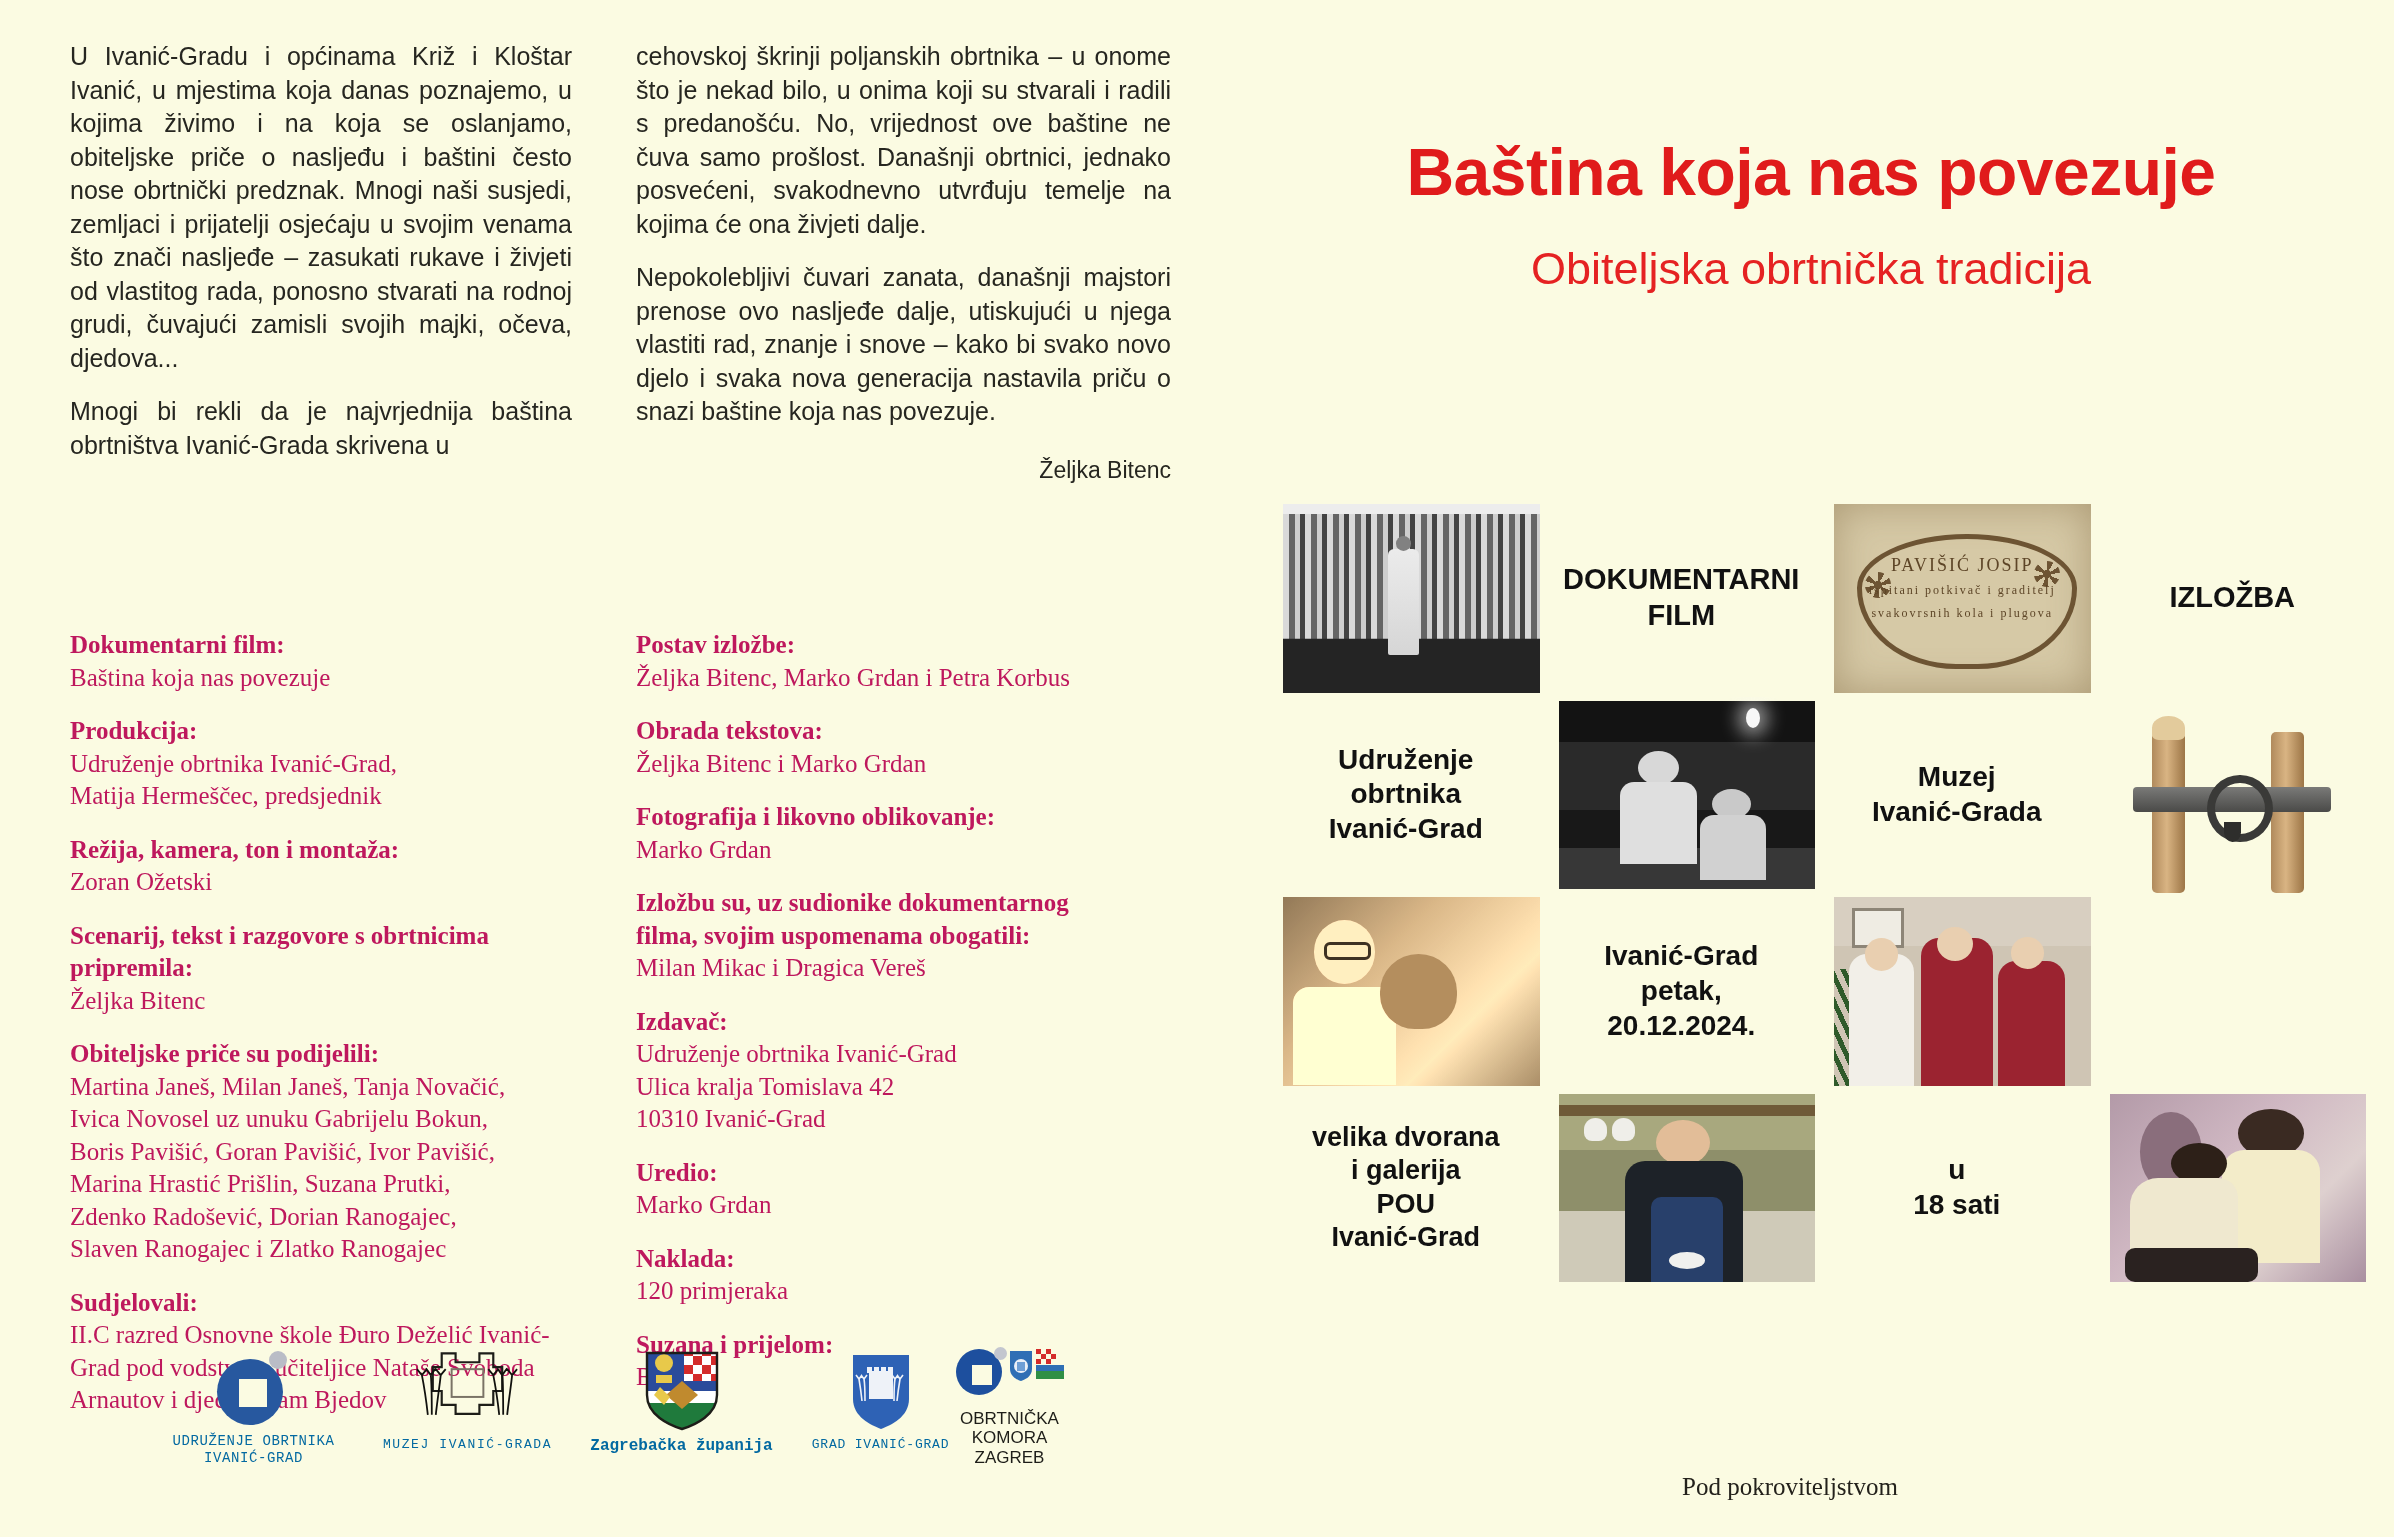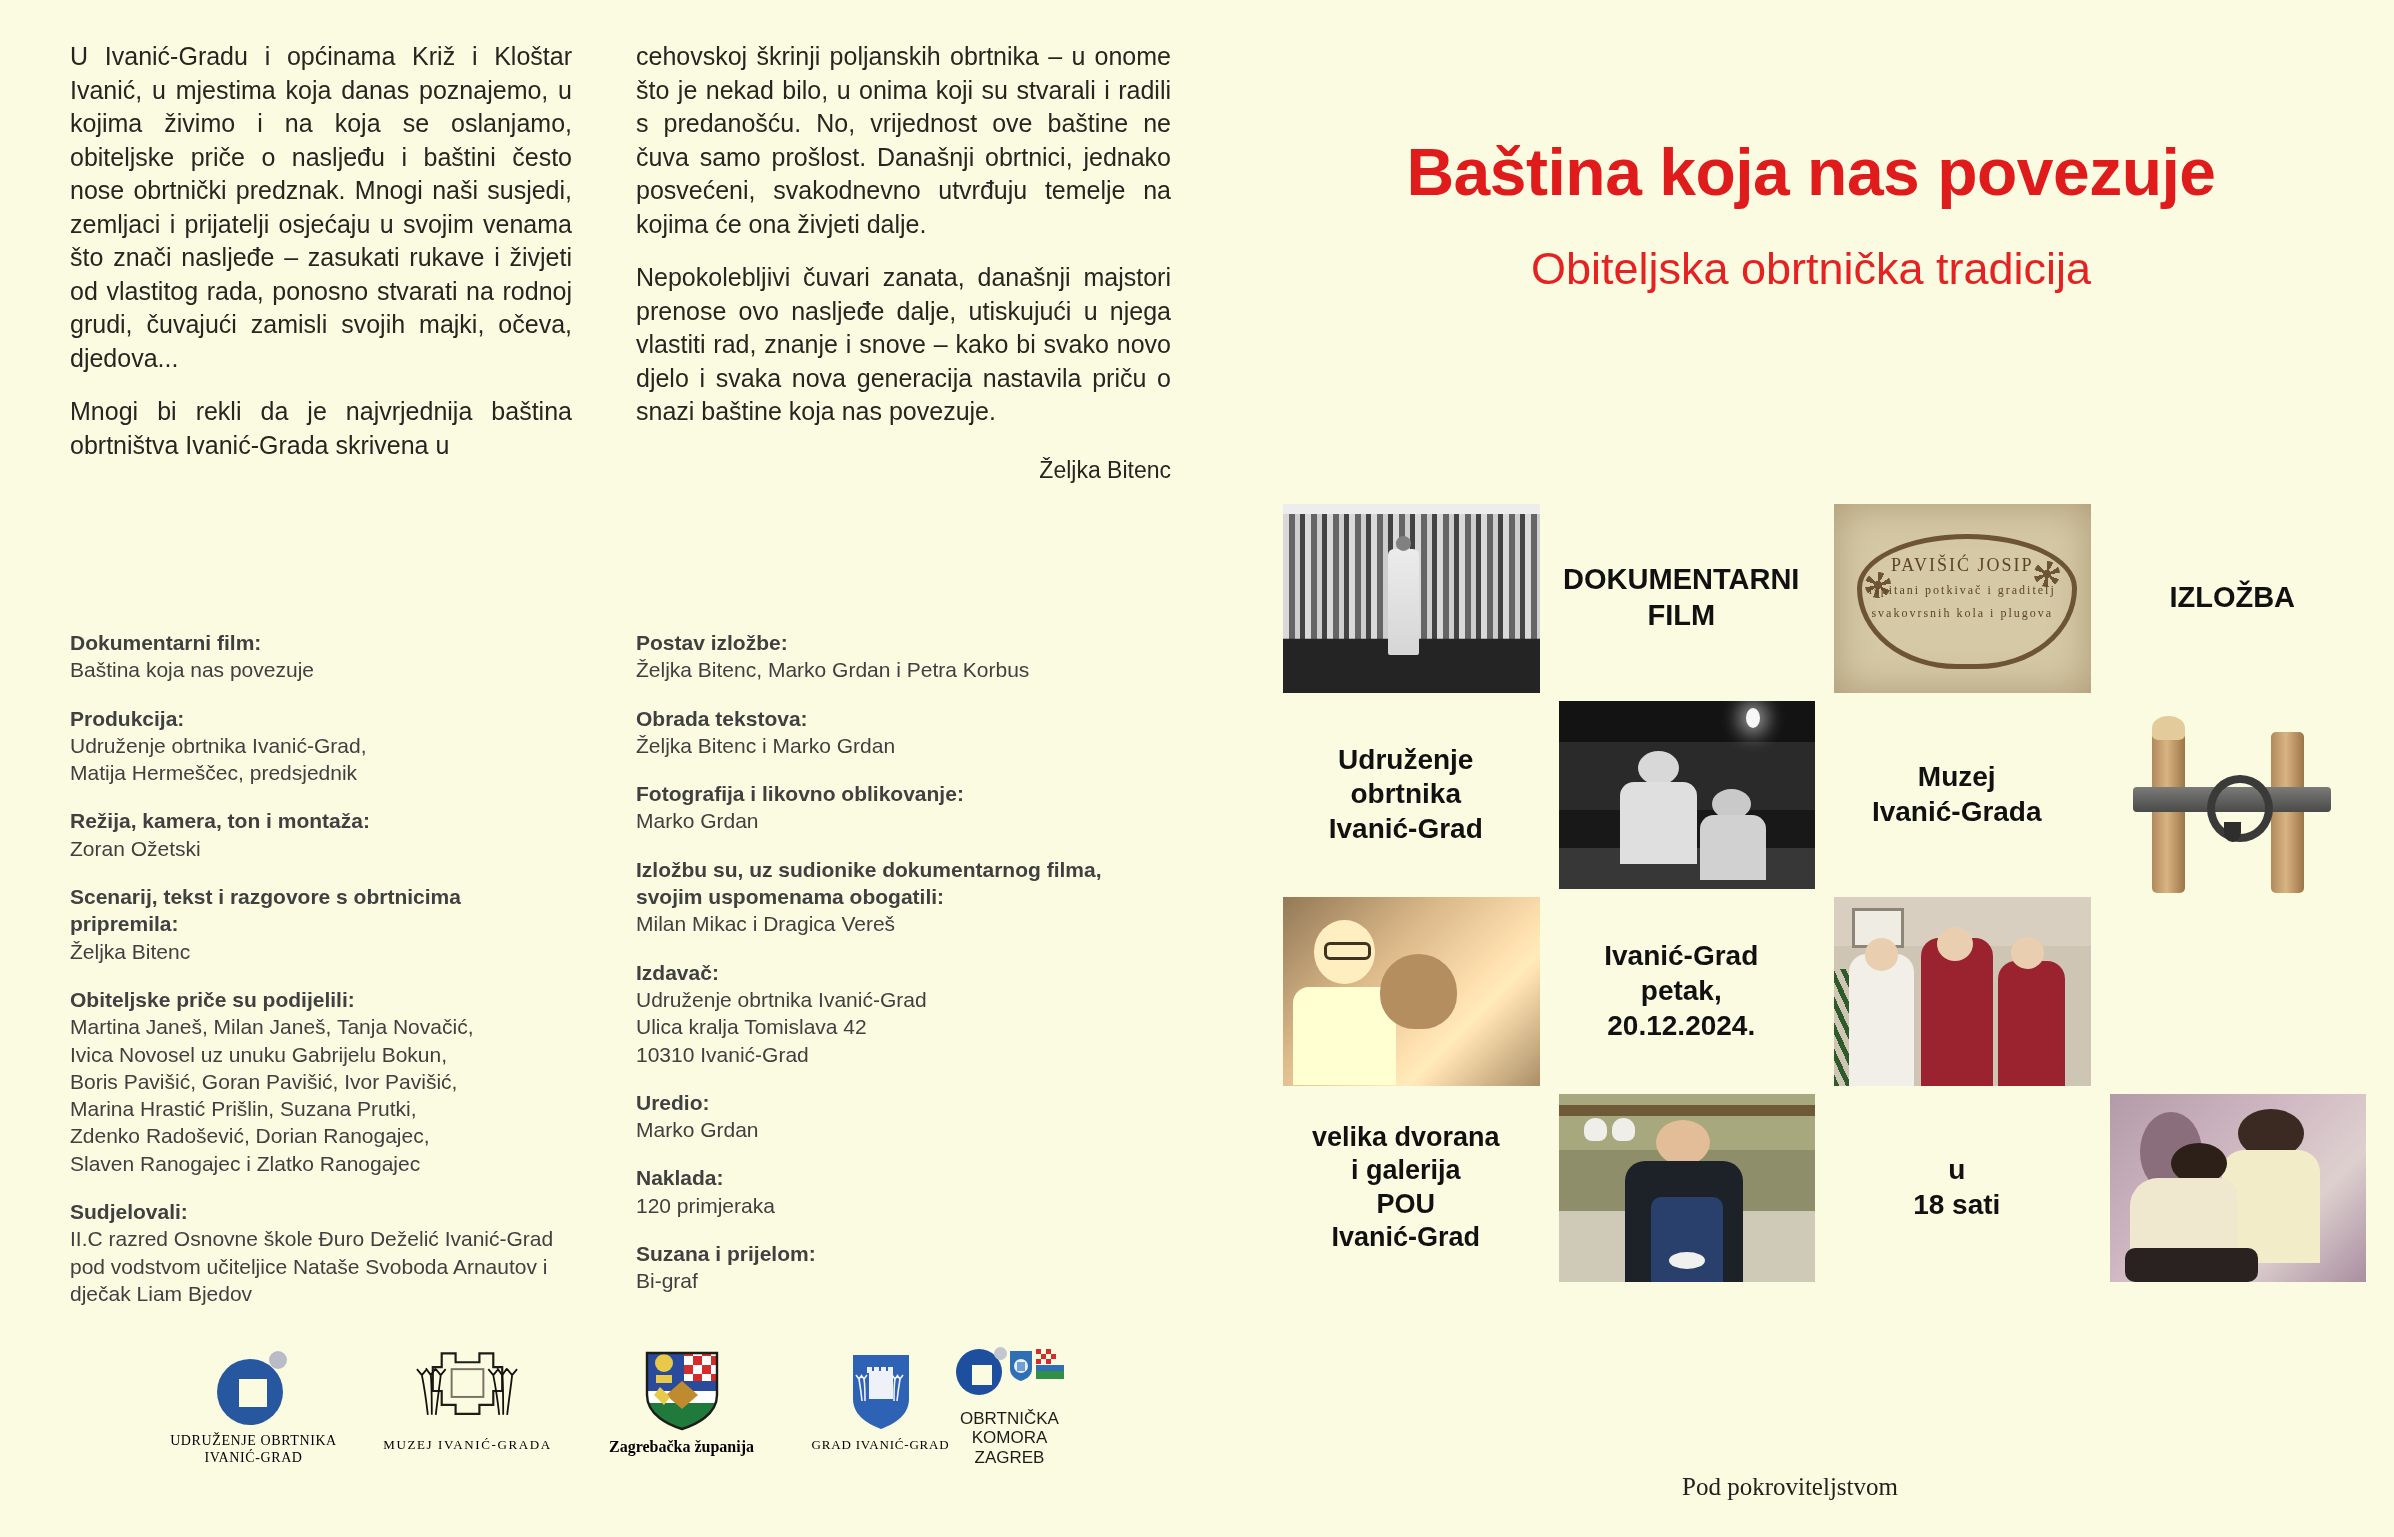--- a/index.html
+++ b/index.html
@@ -20,21 +20,21 @@
     line-height:1.34;
     text-align:justify;
     color:#262620;
   }
   .text-col p{margin:0 0 20px 0;}
   #col-a{left:70px;top:40px;width:502px;}
   #col-b{left:636px;top:40px;width:535px;}
   .sig{text-align:right;margin-top:26px;font-size:23px;}
 
   
-  .credits{position:absolute;font-size:21px;line-height:1.30;color:#404040;}
+  .credits{position:absolute;font-size:25px;line-height:1.30;color:#be185d;font-family:Liberation Serif, serif;}
   #cred-a{left:70px;top:629px;width:517px;}
   #cred-b{left:636px;top:629px;width:527px;}
   .cred-block{margin-bottom:21px;}
   .cred-h{font-weight:bold;}
   .cred-v{font-weight:normal;}
 
   
   .title-main{
     position:absolute;left:1249px;top:139px;width:1124px;
     text-align:center;
@@ -172,21 +172,21 @@
   .ph-salon .mir{position:absolute;left:12%;top:10%;width:24%;height:42%;border-radius:50%;background:#8a6e7c;}
   .ph-salon .w1{position:absolute;left:50%;top:8%;width:26%;height:26%;border-radius:50%;background:#3a2a22;}
   .ph-salon .w1b{position:absolute;left:44%;top:30%;width:38%;height:60%;background:#f3ecc9;border-radius:22px 22px 0 0;}
   .ph-salon .w2{position:absolute;left:24%;top:26%;width:22%;height:22%;border-radius:50%;background:#2d2018;}
   .ph-salon .w2b{position:absolute;left:8%;top:45%;width:42%;height:50%;background:#efe8cf;border-radius:28px 20px 0 0;}
   .ph-salon .chair{position:absolute;left:6%;bottom:0;width:52%;height:18%;background:#2a2220;border-radius:10px;}
 
   
   .footer{position:absolute;left:0;top:1345px;width:1194px;height:179px;}
   .logo{position:absolute;text-align:center;}
-  .logo .cap{font-family:Liberation Serif, serif;color:#000000;line-height:1.2;}
+  .logo .cap{font-family:Liberation Mono, monospace;color:#0369a1;line-height:1.2;}
 
   #logo1{left:149px;top:6px;width:209px;}
   #logo1 .mark{position:relative;width:74px;height:74px;margin:0 auto 8px;}
   #logo1 .mark .circ{position:absolute;left:0;top:8px;width:66px;height:66px;border-radius:50%;background:#27589f;}
   #logo1 .mark .sq{position:absolute;left:22px;top:28px;width:28px;height:28px;background:#fbfbe2;}
   #logo1 .mark .dot{position:absolute;left:52px;top:0px;width:18px;height:18px;border-radius:50%;background:#b9bcc6;}
   #logo1 .cap{font-size:14px;letter-spacing:0.6px;}
 
   #logo2{left:368px;top:0px;width:199px;}
   #logo2 .mark{position:relative;width:119px;height:88px;margin:0 auto 4px;}

